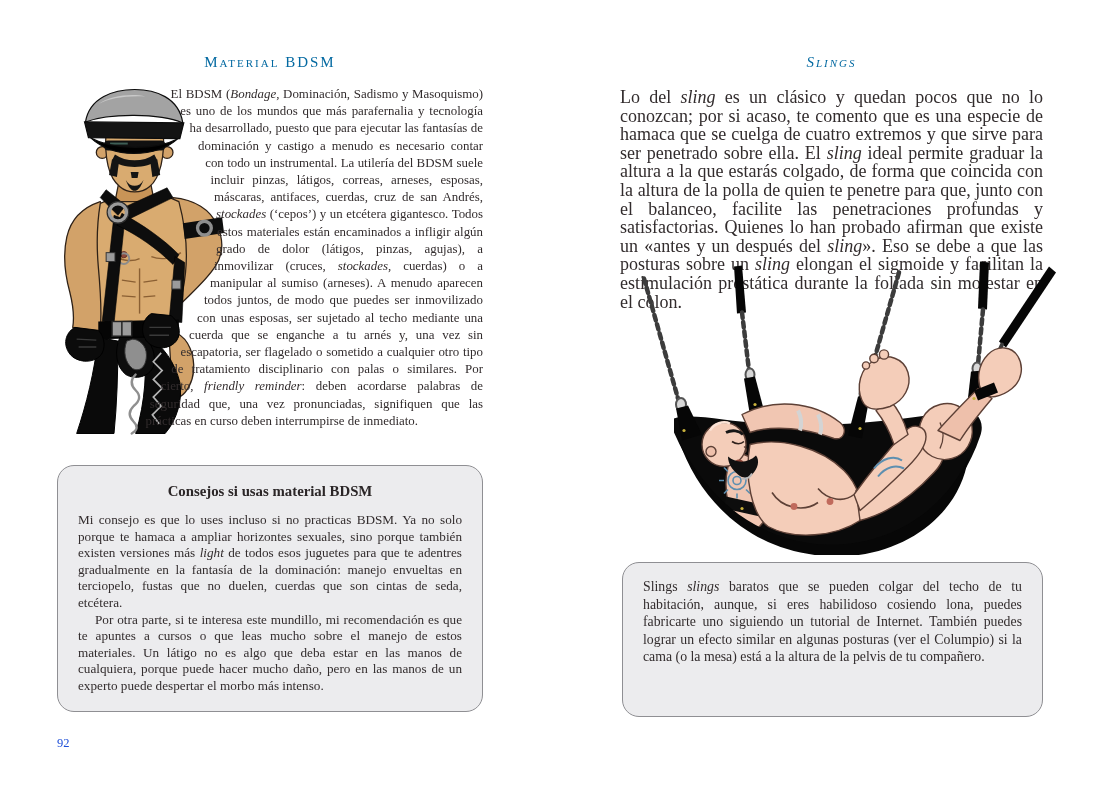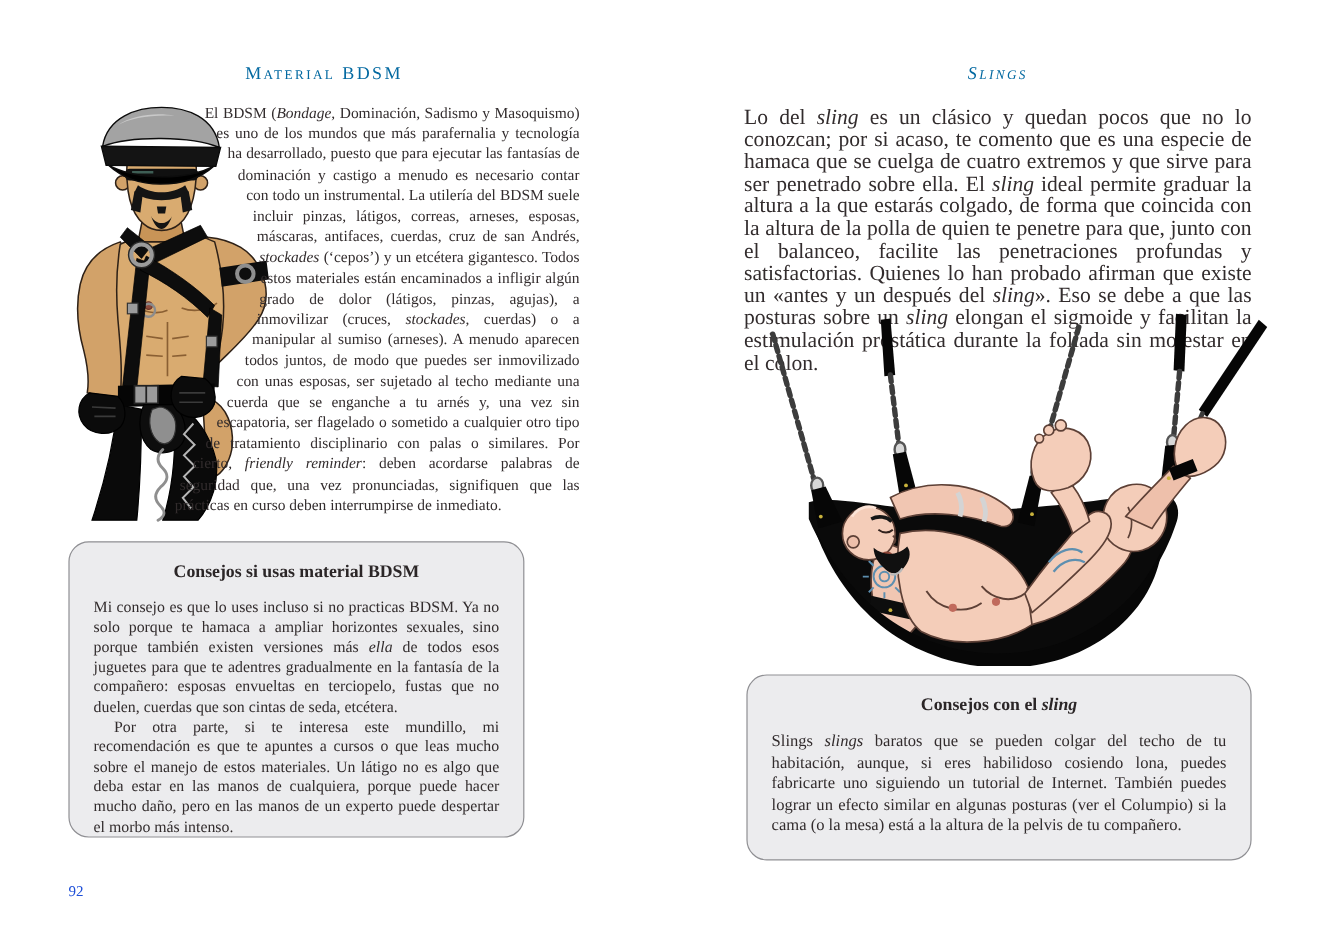--- a/index.html
+++ b/index.html
@@ -12,21 +12,21 @@
   .bodytext{position:absolute;text-align:justify;hyphens:auto;}
   #left-body{left:57px;top:86px;width:426px;height:378px;font-size:12.9px;line-height:17.2px;overflow:hidden;}
   #right-body{left:620px;top:88px;width:423px;font-size:18px;line-height:18.6px;}
   .fig-left{float:left;width:172px;height:352px;margin-right:4px;
     shape-outside:polygon(0px 0px,92px 0px,106px 16px,124px 48px,140px 80px,150px 112px,154px 146px,
       150px 180px,138px 214px,122px 248px,106px 278px,88px 306px,70px 330px,62px 342px,84px 348px,88px 352px,0px 352px);
     shape-margin:6px;}
   .fig-left svg{display:block;width:172px;height:352px;}
   .advice-box{position:absolute;box-sizing:border-box;background:#ececee;border:1.3px solid #8f8f93;
               border-radius:17px;padding:15px 20px 14px 20px;}
-  #box-left{left:57px;top:451px;width:380px;height:247px;}
+  #box-left{left:57px;top:465px;width:426px;height:247px;}
   #box-right{left:622px;top:562px;width:421px;height:155px;}
   .advice-title{text-align:center;font-weight:bold;font-size:14.8px;margin:2px 0 12px 0;color:#2b2627;}
   .advice-body{text-align:justify;font-size:13.2px;line-height:16.6px;hyphens:auto;}
   .advice-body p{margin:0;}
   .advice-body p.indent{text-indent:17px;}
   #box-right .advice-body{font-size:13.8px;line-height:17.6px;}
   .page-num{position:absolute;top:736px;font-size:12.5px;color:#1d4ed8;}
   #pn-left{left:57px;}
   #pn-right{left:620px;width:423px;text-align:right;}
   .illus-right{position:absolute;left:622px;top:252px;width:438px;height:303px;}
@@ -122,21 +122,21 @@
         </g>
         <path d="M20,256 L40,257 M22,264 L40,264 M94,244 L116,244 M94,252 L114,252" stroke="#3a3a3a" stroke-width="1.4" fill="none"></path>
       </svg>
     </div>
     <span><span>El BDSM (</span><i>Bondage</i><span>, Dominación, Sadismo y Masoquismo) es uno de los mundos que más parafernalia y tecnología ha desarrollado, puesto que para ejecutar las fantasías de dominación y castigo a menudo es necesario contar con todo un instrumental. La utilería del BDSM suele incluir pinzas, látigos, correas, arneses, esposas, máscaras, antifaces, cuerdas, cruz de san Andrés, </span><i>stockades</i><span> (‘cepos’) y un etcétera gigantesco. Todos estos materiales están encaminados a infligir algún grado de dolor (látigos, pinzas, agujas), a inmovilizar (cruces, </span><i>stockades</i><span>, cuerdas) o a manipular al sumiso (arneses). A menudo aparecen todos juntos, de modo que puedes ser inmovilizado con unas esposas, ser sujetado al techo mediante una cuerda que se enganche a tu arnés y, una vez sin escapatoria, ser flagelado o sometido a cualquier otro tipo de tratamiento disciplinario con palas o similares. Por cierto, </span><i>friendly reminder</i><span>: deben acordarse palabras de seguridad que, una vez pronunciadas, signifiquen que las prácticas en curso deben interrumpirse de inmediato.</span></span>
   </div>
 
   <div class="advice-box" id="box-left">
     <div class="advice-title">Consejos si usas material BDSM</div>
     <div class="advice-body">
-      <p><span>Mi consejo es que lo uses incluso si no practicas BDSM. Ya no solo porque te hamaca a ampliar horizontes sexuales, sino porque también existen versiones más </span><i>ella</i><span> de todos esos juguetes para que te adentres gradualmente en la fantasía de la compañero: esposas envueltas en terciopelo, fustas que no duelen, cuerdas que son cintas de seda, etcétera.</span></p>
+      <p><span>Mi consejo es que lo uses incluso si no practicas BDSM. Ya no solo porque te hamaca a ampliar horizontes sexuales, sino porque también existen versiones más </span><i>light</i><span> de todos esos juguetes para que te adentres gradualmente en la fantasía de la dominación: manejo envueltas en terciopelo, fustas que no duelen, cuerdas que son cintas de seda, etcétera.</span></p>
       <p class="indent"><span>Por otra parte, si te interesa este mundillo, mi recomendación es que te apuntes a cursos o que leas mucho sobre el manejo de estos materiales. Un látigo no es algo que deba estar en las manos de cualquiera, porque puede hacer mucho daño, pero en las manos de un experto puede despertar el morbo más intenso.</span></p>
     </div>
   </div>
 
   <div class="page-num" id="pn-left">92</div>
 
   <div class="pg-header hr">Slings</div>
 
   <div class="bodytext" id="right-body">
     <span><span>Lo del </span><i>sling</i><span> es un clásico y quedan pocos que no lo conozcan; por si acaso, te comento que es una especie de hamaca que se cuelga de cuatro extremos y que sirve para ser penetrado sobre ella. El </span><i>sling</i><span> ideal permite graduar la altura a la que estarás colgado, de forma que coincida con la altura de la polla de quien te penetre para que, junto con el balanceo, facilite las penetraciones profundas y satisfactorias. Quienes lo han probado afirman que existe un «antes y un después del </span><i>sling</i><span>». Eso se debe a que las posturas sobre un </span><i>sling</i><span> elongan el sigmoide y facilitan la estimulación prostática durante la follada sin molestar en el colon.</span></span>
@@ -221,20 +221,19 @@
 
       <path d="M56,186 C86,250 140,290 205,292 C268,294 322,258 346,206 C338,262 282,305 212,304 C136,302 80,256 56,186 Z" fill="#070707"></path>
       <circle cx="62" cy="178" r="1.6" fill="#c9b23c"></circle>
       <circle cx="133" cy="152" r="1.6" fill="#c9b23c"></circle>
       <circle cx="238" cy="176" r="1.6" fill="#c9b23c"></circle>
       <circle cx="352" cy="146" r="1.6" fill="#c9b23c"></circle>
     </svg>
   </div>
 
   <div class="advice-box" id="box-right">
-    <div class="advice-title"><span>Consejos con el </span><i>sling</i></div>
     <div class="advice-body">
       <p><span>Slings </span><i>slings</i><span> baratos que se pueden colgar del techo de tu habitación, aunque, si eres habilidoso cosiendo lona, puedes fabricarte uno siguiendo un tutorial de Internet. También puedes lograr un efecto similar en algunas posturas (ver el Columpio) si la cama (o la mesa) está a la altura de la pelvis de tu compañero.</span></p>
     </div>
   </div>
 
 
 </div>
 
 </body></html>

